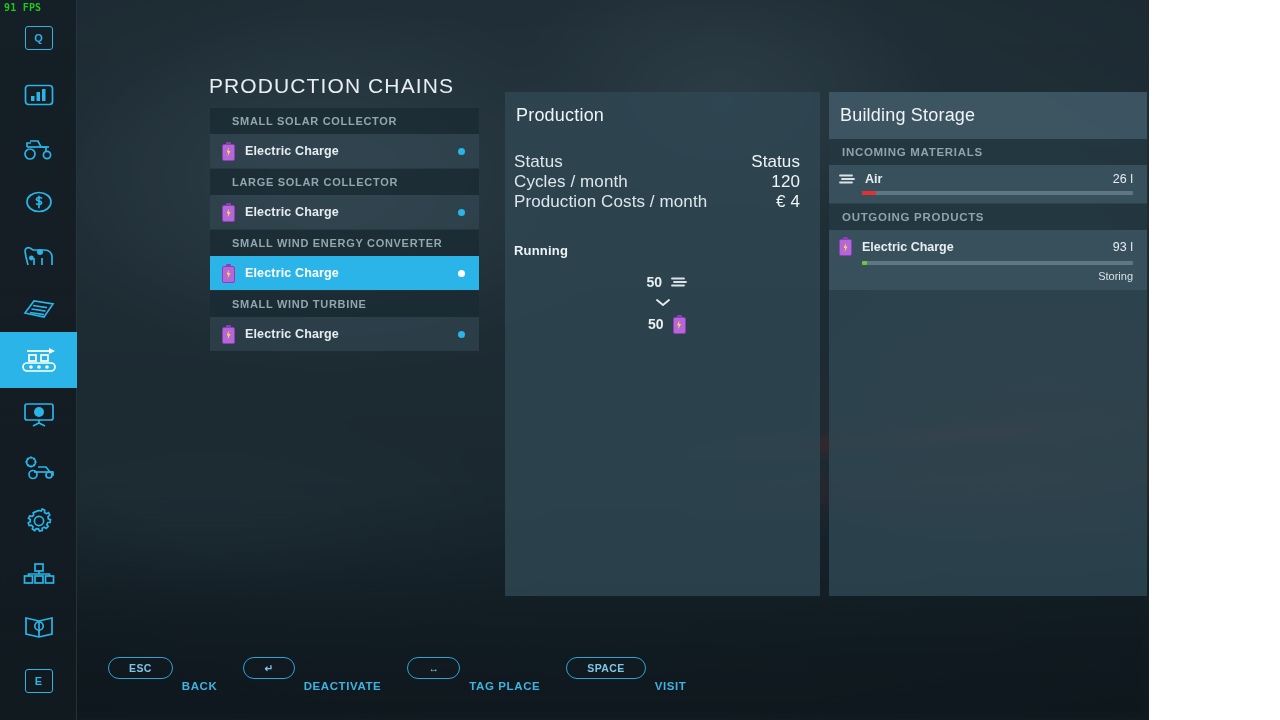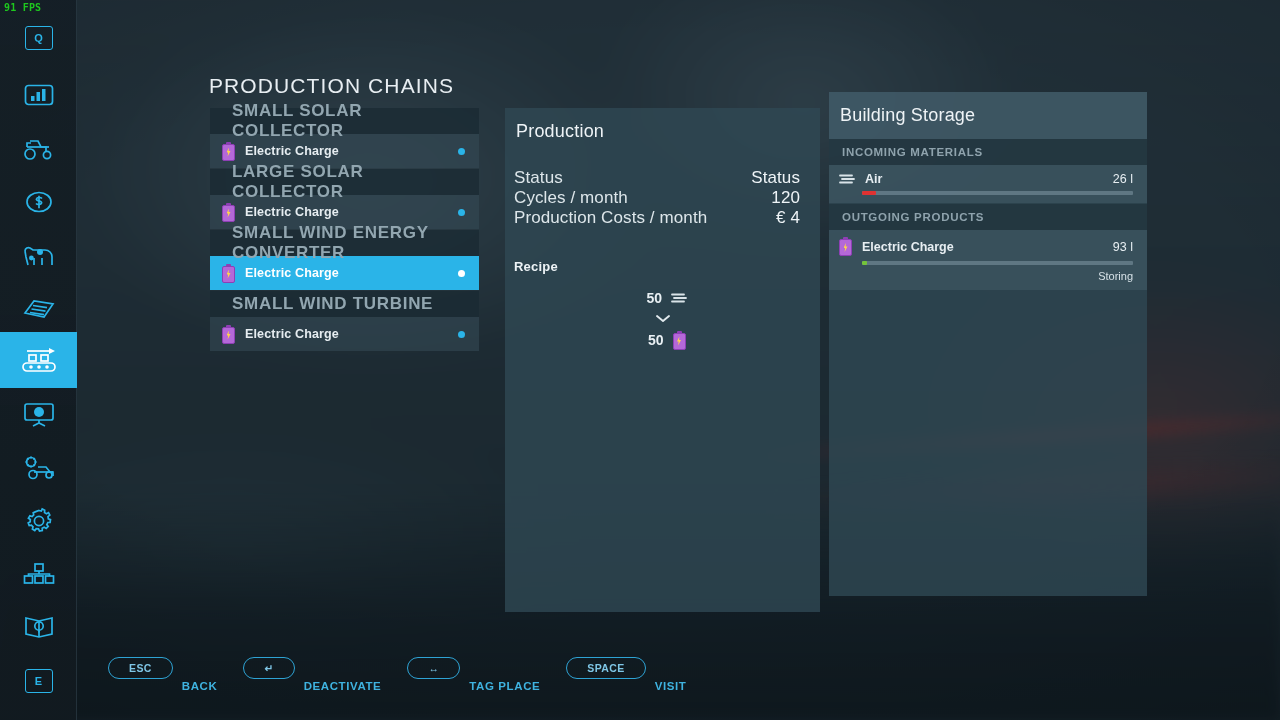--- a/index.html
+++ b/index.html
@@ -3,21 +3,21 @@
 <meta charset="utf-8">
 <style>
   * { box-sizing: border-box; margin: 0; padding: 0; }
   html, body {
     width: 1280px; height: 720px;
     overflow: hidden;
     font-family: "Liberation Sans", sans-serif;
   }
   #app {
     position: relative;
-    width: 1280px; height: 720px;
+    width: 1149px; height: 720px;
     background: #0f172a;
     overflow: hidden;
   }
 
   
   .bg {
     position: absolute; inset: -40px;
     background:
       radial-gradient(ellipse 420px 260px at 30% 28%, rgba(86,112,124,0.55), rgba(86,112,124,0) 70%),
       radial-gradient(ellipse 300px 200px at 62% 18%, rgba(96,120,132,0.40), rgba(96,120,132,0) 72%),
@@ -106,21 +106,21 @@
   .chain-list {
     position: absolute; left: 210px; top: 108px;
     width: 269px;
     z-index: 20;
   }
   .chain-group-header {
     height: 26px;
     display: flex; align-items: center;
     padding-left: 22px;
     background: rgba(26,42,51,0.80);
-    font-size: 17px; font-weight: 700;
+    font-size: 11px; font-weight: 700;
     letter-spacing: .7px;
     color: #92a6b0;
     text-transform: uppercase;
   }
   .chain-row {
     height: 34px;
     display: flex; align-items: center;
     padding: 0 14px 0 12px;
     background: rgba(52,73,84,0.62);
     margin-bottom: 1px;
@@ -161,21 +161,21 @@
     background: #ffd54a;
     clip-path: polygon(60% 0, 0 55%, 42% 55%, 28% 100%, 100% 40%, 52% 40%);
   }
 
   
   .panel {
     position: absolute;
     background: rgba(47,72,84,0.80);
     z-index: 20;
   }
-  .panel-prod { left: 505px; top: 108px; width: 315px; height: 504px; }
+  .panel-prod { left: 505px; top: 92px; width: 315px; height: 504px; }
   .panel-store { left: 829px; top: 92px; width: 318px; height: 504px; }
 
   .panel-head {
     height: 47px;
     display: flex; align-items: center;
     padding-left: 11px;
     background: rgba(86,113,127,0.40);
     font-size: 18px; font-weight: 400;
     color: #eef3f6;
     letter-spacing: .2px;
@@ -456,21 +456,21 @@
       <div class="stat-row">
         <span>Cycles / month</span>
         <span class="v">120</span>
       </div>
       <div class="stat-row">
         <span>Production Costs / month</span>
         <span class="v">€ 4</span>
       </div>
     </div>
 
-    <div class="recipe-title">Recipe</div>
+    <div class="recipe-title">Running</div>
     <div class="recipe-box">
       <div class="recipe-line">
         <span class="amt">50</span>
         <svg class="air-ic" viewBox="0 0 16 12">
           <path d="M1 2.5h12" stroke="#d9e3e8" stroke-width="1.8" stroke-linecap="round" fill="none"></path>
           <path d="M3 6h12" stroke="#d9e3e8" stroke-width="1.8" stroke-linecap="round" fill="none"></path>
           <path d="M1 9.5h12" stroke="#d9e3e8" stroke-width="1.8" stroke-linecap="round" fill="none"></path>
         </svg>
       </div>
       <svg class="recipe-arrow" viewBox="0 0 16 9">

